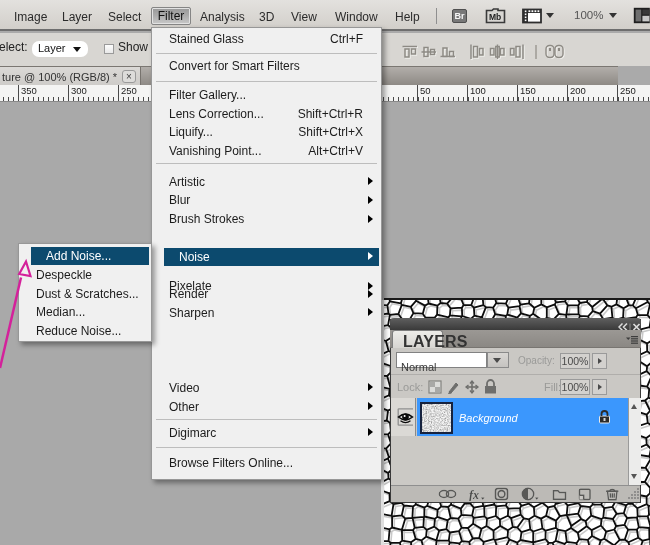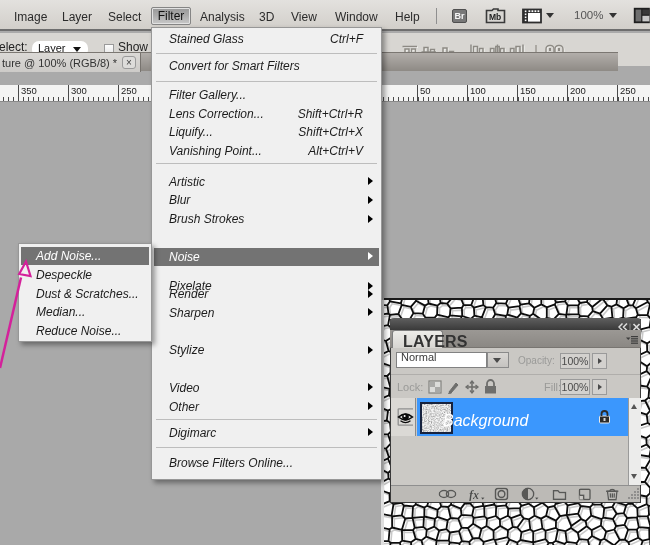--- a/index.html
+++ b/index.html
@@ -9,42 +9,42 @@
 #menubar { left:0; top:0; width:650px; height:31px;
   background:linear-gradient(#e3e1de,#d2cfca); border-bottom:2px solid #6e6e6e; }
 .mtitle { position:absolute; top:8px; height:19px; line-height:19px; font-size:12px; color:#2b2b2b; }
 #filterbtn { position:absolute; left:151px; top:6.5px; width:40px; height:18.5px;
   background:linear-gradient(180deg,#999 0%,#aaa 45%,#c9c9c9 100%); border:1px solid #858585;
   box-shadow:inset 0 0 0 1px #e2e2e2;
   border-radius:2px; text-align:center; line-height:17px; font-size:12px; color:#111; }
 
 #optbar { left:0; top:33px; width:650px; height:33px; background:#d8d6d2; }
 
-#tabband { left:0; top:52px; width:618px; height:19px; background:linear-gradient(#b2aeaa,#8e8a85); border-top:1px solid #7b7772; }
+#tabband { left:0; top:66px; width:618px; height:19px; background:linear-gradient(#b2aeaa,#8e8a85); border-top:1px solid #7b7772; }
 #doctab { position:absolute; left:0; top:0; width:141px; height:19px;
   background:linear-gradient(#dbd9d6,#cdcbc8); border-right:1px solid #77736e;
   font-size:11px; color:#333; line-height:20px; }
 
 #ruler { left:0; top:85px; width:650px; height:16.5px; background:#f4f4f3; border-bottom:1px solid #8a8a8a; }
 
 #paste { left:0; top:103px; width:650px; height:442px; background:#a9a9a9; }
 
 #mosaicwrap { left:384px; top:299px; width:266px; height:246px; }
 
 .menu { position:absolute; background:#f0f0f0; border:1px solid #979797;
   box-shadow:3px 3px 5px rgba(0,0,0,0.38); font-size:12px; color:#1c1c1c; }
 #filtermenu { left:151px; top:27px; width:231px; height:453px; }
 #submenu { left:18px; top:243px; width:134px; height:99px; }
-.mi { position:absolute; left:2px; right:2px; height:18px; line-height:18px;font-style:italic; }
+.mi { position:absolute; left:2px; right:2px; height:18px; line-height:18px; }
 .mi .lab { position:absolute; left:15px; }
 .mi .sc { position:absolute; right:16px;text-align:right; }
 .mi .arr { position:absolute; right:6px; top:4.5px; width:0; height:0;
   border-left:5px solid #000; border-top:4.5px solid transparent; border-bottom:4.5px solid transparent; }
 .sep { position:absolute; left:4px; right:4px; height:1px; background:#bdbdbd; }
-.hot { background:#737373; color:#fff; }
+.hot { background:#0c4a6e; color:#fff;margin-left:10px; }
 .hot .arr { border-left-color:#fff; }
 
 #layers { left:390px; top:319px; width:251px; height:184px; background:#cac8c4;
   border:1px solid #3a3a3a; border-top:none; }
 </style></head>
 <body>
 <div class="abs" id="paste"></div>
 
 <svg class="abs" id="mosaicwrap" width="266" height="246" viewBox="0 0 266 246">
   <rect x="0" y="0" width="266" height="246" fill="#ffffff"></rect>
@@ -357,21 +357,21 @@
 <span style="position:absolute;left:12px;top:14px;font-size:16px;font-weight:bold;color:#333;letter-spacing:0.2px;">LAYERS</span>
 <svg style="position:absolute;left:235px;top:17px;width:12px;height:8px;" viewBox="0 0 12 8">
   <path d="M0 1.5 L4.5 1.5 L2.25 4 Z" fill="#3d3d3d"></path>
   <line x1="5" y1="0.6" x2="12" y2="0.6" stroke="#3d3d3d" stroke-width="1.2"></line>
   <line x1="5" y1="2.8" x2="12" y2="2.8" stroke="#3d3d3d" stroke-width="1.2"></line>
   <line x1="5" y1="5" x2="12" y2="5" stroke="#3d3d3d" stroke-width="1.2"></line>
   <line x1="5" y1="7.2" x2="12" y2="7.2" stroke="#3d3d3d" stroke-width="1.2"></line>
 </svg>
 
 <div style="position:absolute;left:4.5px;top:33px;width:91px;height:16px;background:#fff;border:1px solid #828282;"></div>
-<span style="position:absolute;left:10px;top:32px;font-size:11px;color:#3a3a3a;">Normal</span>
+<span style="position:absolute;left:10px;top:42px;font-size:11px;color:#3a3a3a;">Normal</span>
 <div style="position:absolute;left:95.5px;top:33px;width:22px;height:16px;background:linear-gradient(#d8d6d3,#c5c3c0);border:1px solid #8a8a8a;"></div>
 <div style="position:absolute;left:102px;top:39px;width:0;height:0;border-top:5px solid #4a4a4a;border-left:4.5px solid transparent;border-right:4.5px solid transparent;"></div>
 <span style="position:absolute;left:127px;top:35.5px;font-size:10px;color:#9a9a98;">Opacity:</span>
 <div style="position:absolute;left:169px;top:34px;width:30px;height:16px;background:#d3d1ce;border:1px solid #9a9a9a;font-size:10.5px;color:#4a4a4a;text-align:center;line-height:14px;">100%</div>
 <div style="position:absolute;left:201px;top:34px;width:15px;height:16px;background:#d3d1ce;border:1px solid #9a9a9a;"></div>
 <div style="position:absolute;left:206.5px;top:39px;width:0;height:0;border-left:4px solid #4a4a4a;border-top:3.5px solid transparent;border-bottom:3.5px solid transparent;"></div>
 
 <span style="position:absolute;left:6px;top:61.5px;font-size:11px;color:#9a9a98;">Lock:</span>
 <svg style="position:absolute;left:37px;top:60px;width:75px;height:16px;" viewBox="0 0 75 16">
   <g fill="#a9a9a7">
@@ -419,21 +419,21 @@
             <feFuncR type="linear" slope="2.0" intercept="-0.25"></feFuncR>
             <feFuncG type="linear" slope="2.0" intercept="-0.25"></feFuncG>
             <feFuncB type="linear" slope="2.0" intercept="-0.25"></feFuncB>
             <feFuncA type="linear" slope="0" intercept="0.85"></feFuncA>
           </feComponentTransfer>
   </filter>
       </defs>
   <rect width="29" height="28" fill="#b4b4b4"></rect>
   <rect width="29" height="28" filter="url(#nz)"></rect>
 </svg>
-<span style="position:absolute;left:52px;top:92.5px;font-size:16px;font-style:italic;color:#fff;">Background</span>
+<span style="position:absolute;left:68px;top:92.5px;font-size:11px;font-style:italic;color:#fff;">Background</span>
 <svg style="position:absolute;left:207px;top:91px;width:13px;height:14px;" viewBox="0 0 13 14">
   <rect x="1.5" y="6" width="10" height="7" rx="1" fill="#2b2b2b" stroke="#e8e8e8" stroke-width="1"></rect>
   <path d="M3.5 6 L3.5 4 A3 3 0 0 1 9.5 4 L9.5 6" stroke="#2b2b2b" stroke-width="1.8" fill="none"></path>
   <rect x="5.5" y="8" width="2" height="3" fill="#d8d8d8"></rect>
 </svg>
 
 <div style="position:absolute;left:0px;top:117px;width:237px;height:49px;background:#cbc9c5;"></div>
 
 <div style="position:absolute;left:237px;top:79px;width:12.5px;height:87px;background:#ececeb;border-left:1px solid #9a9a9a;"></div>
 <div style="position:absolute;left:240px;top:85px;width:0;height:0;border-bottom:5px solid #555;border-left:3.5px solid transparent;border-right:3.5px solid transparent;"></div>
@@ -533,24 +533,20 @@
       <span class="arr"></span>
     </div>
     <div class="mi" style="top:257.0px;">
       <span class="lab">Render</span>
       <span class="arr"></span>
     </div>
     <div class="mi" style="top:275.8px;">
       <span class="lab">Sharpen</span>
       <span class="arr"></span>
     </div>
-    <div class="mi" style="top:313.2px;">
-      <span class="lab">Stylize</span>
-      <span class="arr"></span>
-    </div>
     <div class="mi" style="top:350.8px;">
       <span class="lab">Video</span>
       <span class="arr"></span>
     </div>
     <div class="mi" style="top:369.5px;">
       <span class="lab">Other</span>
       <span class="arr"></span>
     </div>
     <div class="mi" style="top:395.5px;">
       <span class="lab">Digimarc</span>

